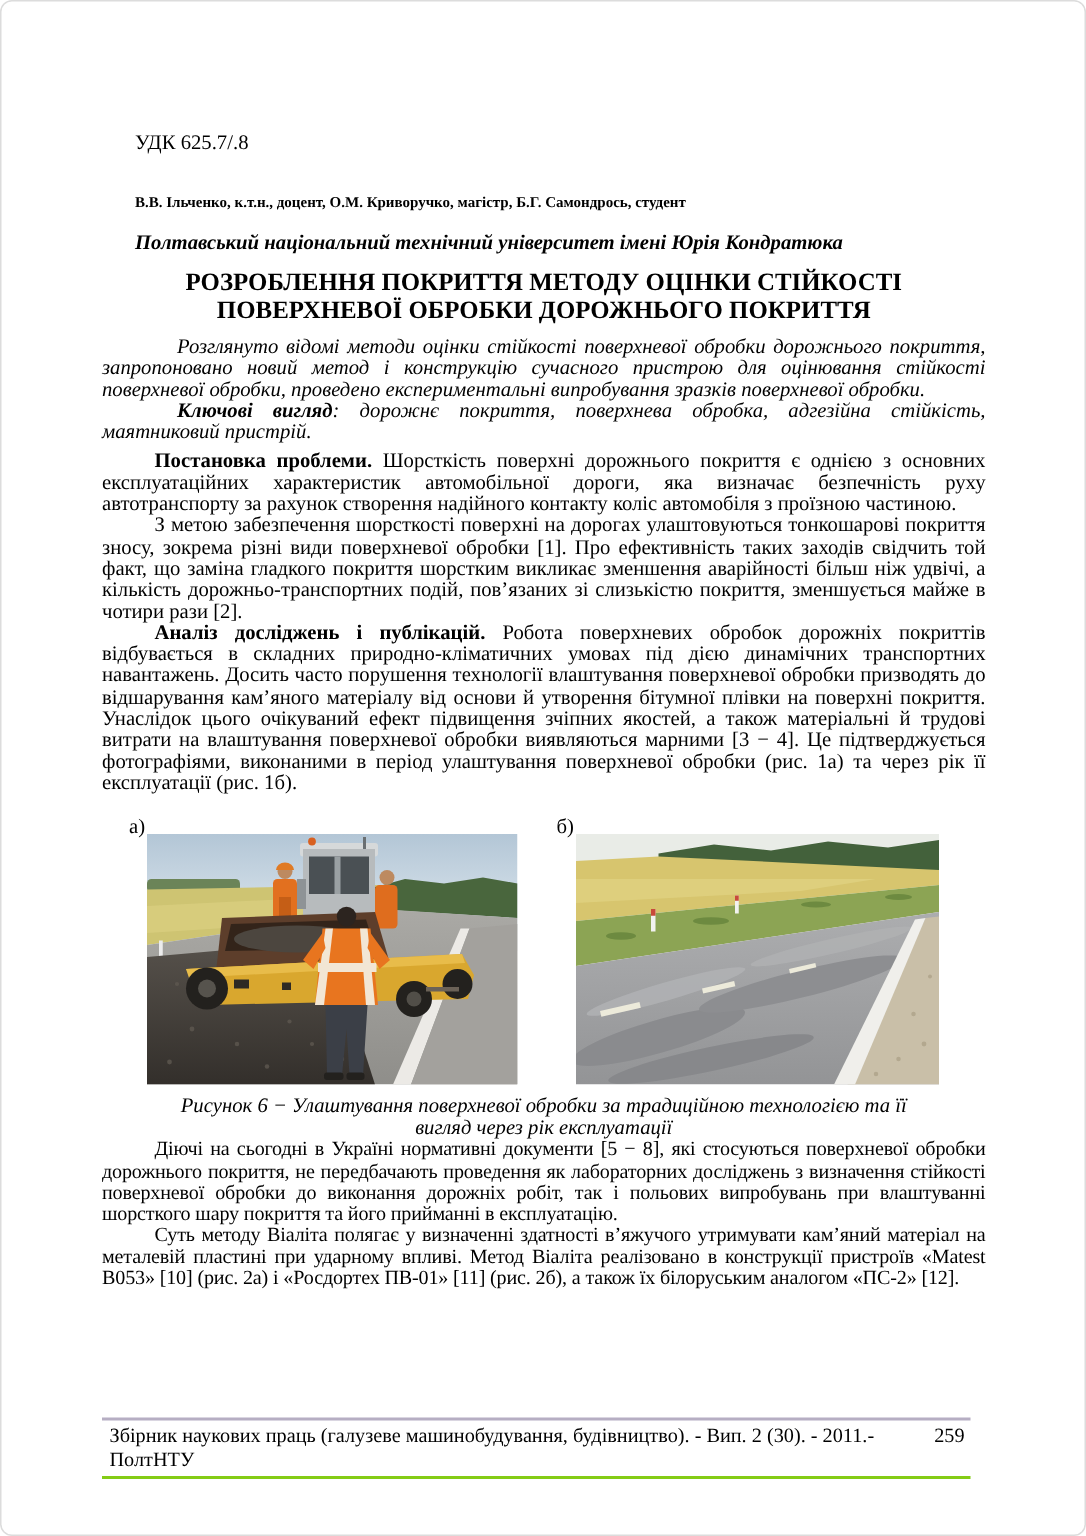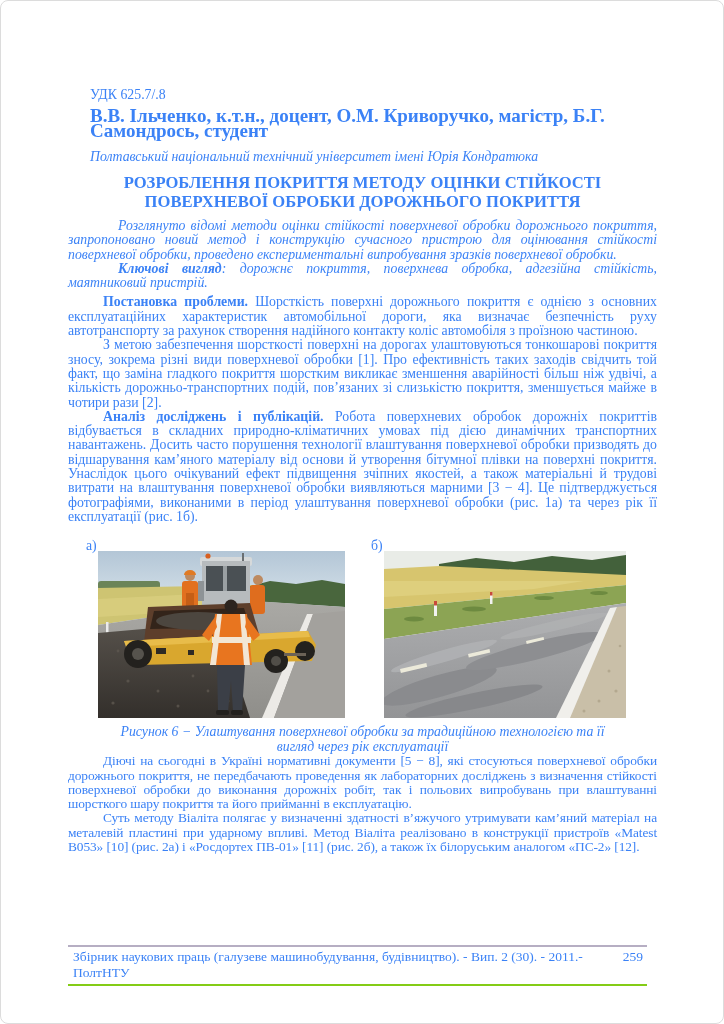--- a/index.html
+++ b/index.html
@@ -1,25 +1,25 @@
 <!DOCTYPE html>
 <html><head>
 <meta charset="utf-8">
 <style>
   html,body { margin:0; padding:0; background:#ffffff; }
   .page {
     width:724px; height:1024px; position:relative; background:#ffffff;
-    font-family:"Liberation Serif","DejaVu Serif",serif; color:#3b82f6;
+    font-family:"Liberation Serif","DejaVu Serif",serif; color:#000000;
     border:1px solid #dcdcdc; border-radius:8px; box-sizing:border-box; overflow:hidden;padding-left:46px;
   }
   .content { position:absolute; left:67px; top:86px; width:589px; }
 
   .udc        { margin-left:22px; font-size:13.8px; line-height:15px; }
-  .authors    { margin-left:22px; margin-top:6px; font-weight:bold; font-size:19px; line-height:15px; }
-  .affiliation{ margin-left:22px; margin-top:11px; font-weight:normal; font-style:italic; font-size:13.8px; line-height:15px; }
+  .authors    { margin-left:22px; margin-top:26px; font-weight:bold; font-size:10px; line-height:15px; }
+  .affiliation{ margin-left:22px; margin-top:11px; font-weight:bold; font-style:italic; font-size:13.8px; line-height:15px; }
   .title      { margin-top:9px; text-align:center; font-weight:bold; font-size:16.6px; line-height:19px; }
 
   .abstract   { margin-top:8px; }
   .abstract p { margin:0; font-style:italic; font-size:13.8px; line-height:14.3px;
                 text-align:justify; text-indent:50px; }
   .kw-lead    { font-weight:bold; }
 
   .bodytext p { margin:0; font-size:13.8px; line-height:14.3px; text-align:justify; text-indent:35px; }
   .bodytext .first { margin-top:5px; }
   .bodytext2 p { margin:0; font-size:13.4px; line-height:14.3px; text-align:justify; text-indent:35px; letter-spacing:-0.1px; }

